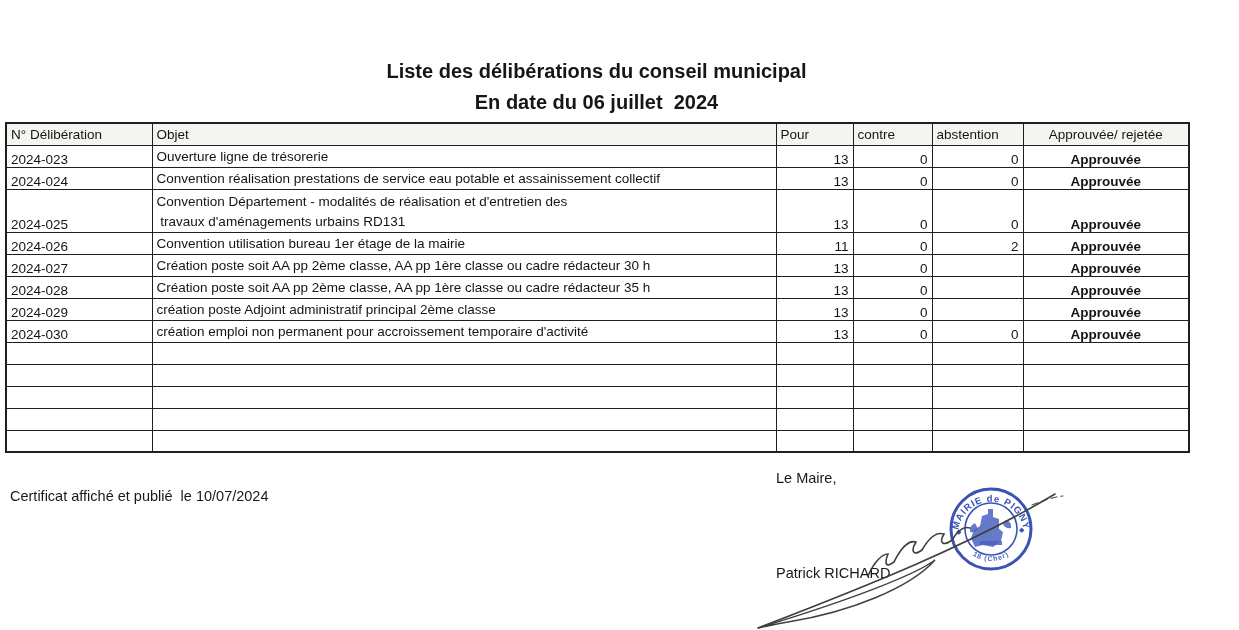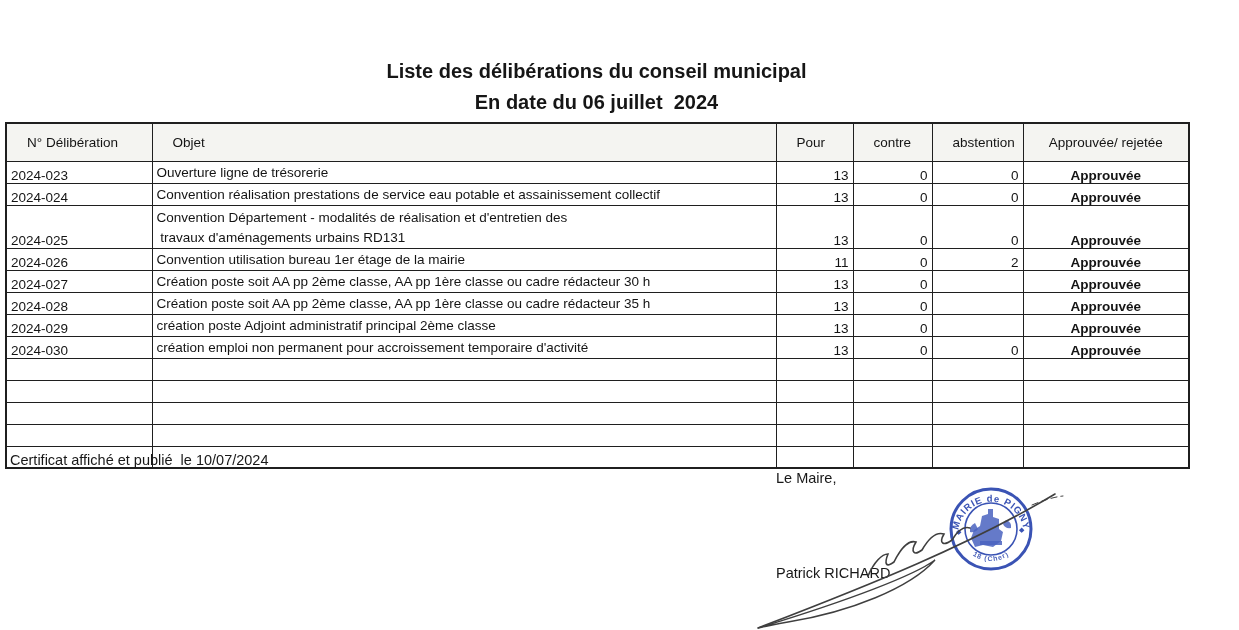--- a/index.html
+++ b/index.html
@@ -17,34 +17,34 @@
 
   .doc-table {
     position:absolute; top:122px; left:5px;
     border-collapse:collapse; table-layout:fixed;
     width:1183px;
     font-size:13.5px; color:#141414;
   }
   .doc-table, .doc-table td, .doc-table th { border:1px solid #1f1f1f; }
   .doc-table { border:2px solid #1f1f1f; }
   .doc-table th {
-    font-weight:normal; text-align:left; height:38px;
-    padding:0 20px; background:#f4f4f1; white-space:nowrap; overflow:hidden;
+    font-weight:normal; text-align:left; height:22px;
+    padding:0 4px; background:#f4f4f1; white-space:nowrap; overflow:hidden;
   }
   .doc-table td { height:22px; padding:0 4px; white-space:pre-wrap; overflow:hidden; }
   .doc-table tr.tall td { height:43px; }
   .doc-table tr.empty td { height:22px; }
   .cell-num { vertical-align:bottom; }
   .cell-objet { vertical-align:bottom; line-height:1.45; }
   .cell-vote { text-align:right; vertical-align:bottom; }
   .cell-decision { text-align:center; font-weight:bold; vertical-align:bottom; }
   th.h-decision { text-align:center; }
 
   .footer-text { position:absolute; font-size:14.5px; color:#181818; white-space:pre-wrap; }
-  .certificate { top:452px; left:10px; }
+  .certificate { top:488px; left:10px; }
   .mayor-title { top:470px; left:776px; }
   .mayor-name  { top:537px; left:776px;margin-top:28px; }
 
   .ink-layer { position:absolute; top:0; left:0; width:1239px; height:630px; pointer-events:none; }
   .stamp-ring { fill:none; stroke:#3a53b4; }
   .stamp-text { fill:#3a53b4; font-family:"Liberation Sans", sans-serif; font-weight:bold; letter-spacing:1px; }
   .stamp-emblem { fill:#4a63c0; opacity:0.85; }
   .sig-stroke { fill:none; stroke:#3f3f3f; stroke-linecap:round; }
 </style>
 </head>

